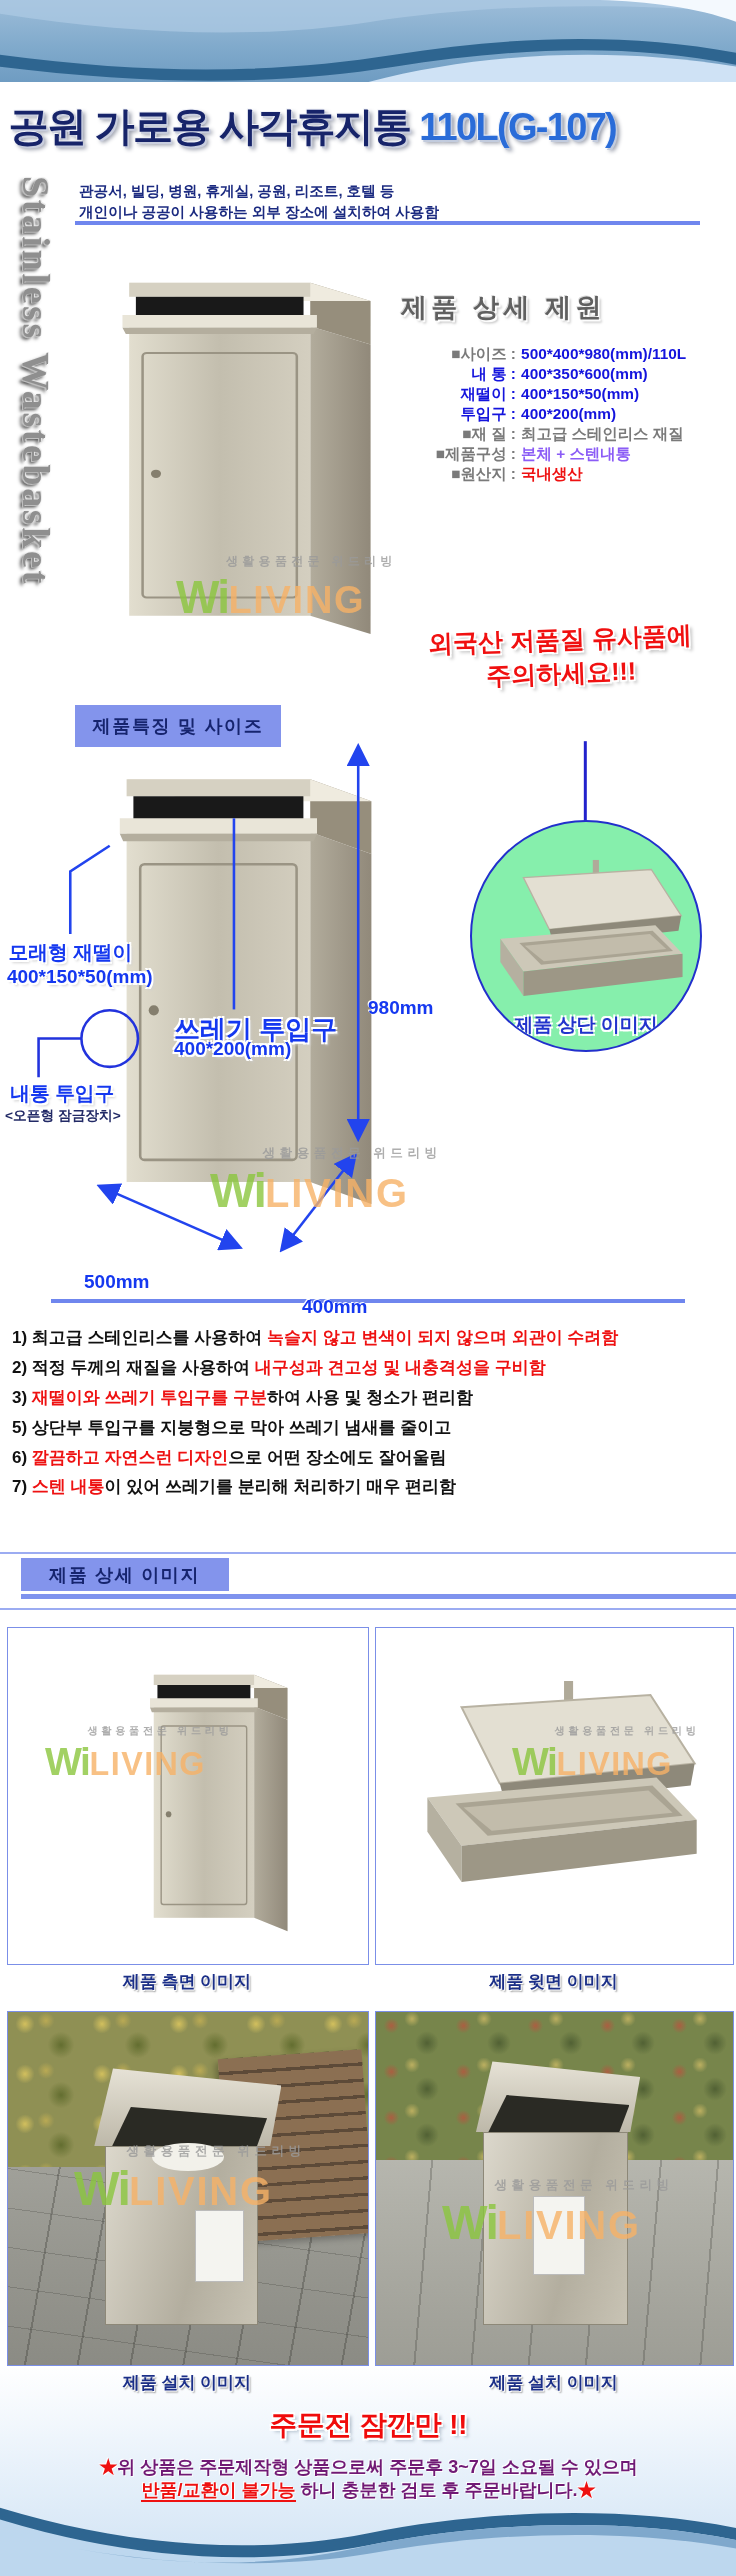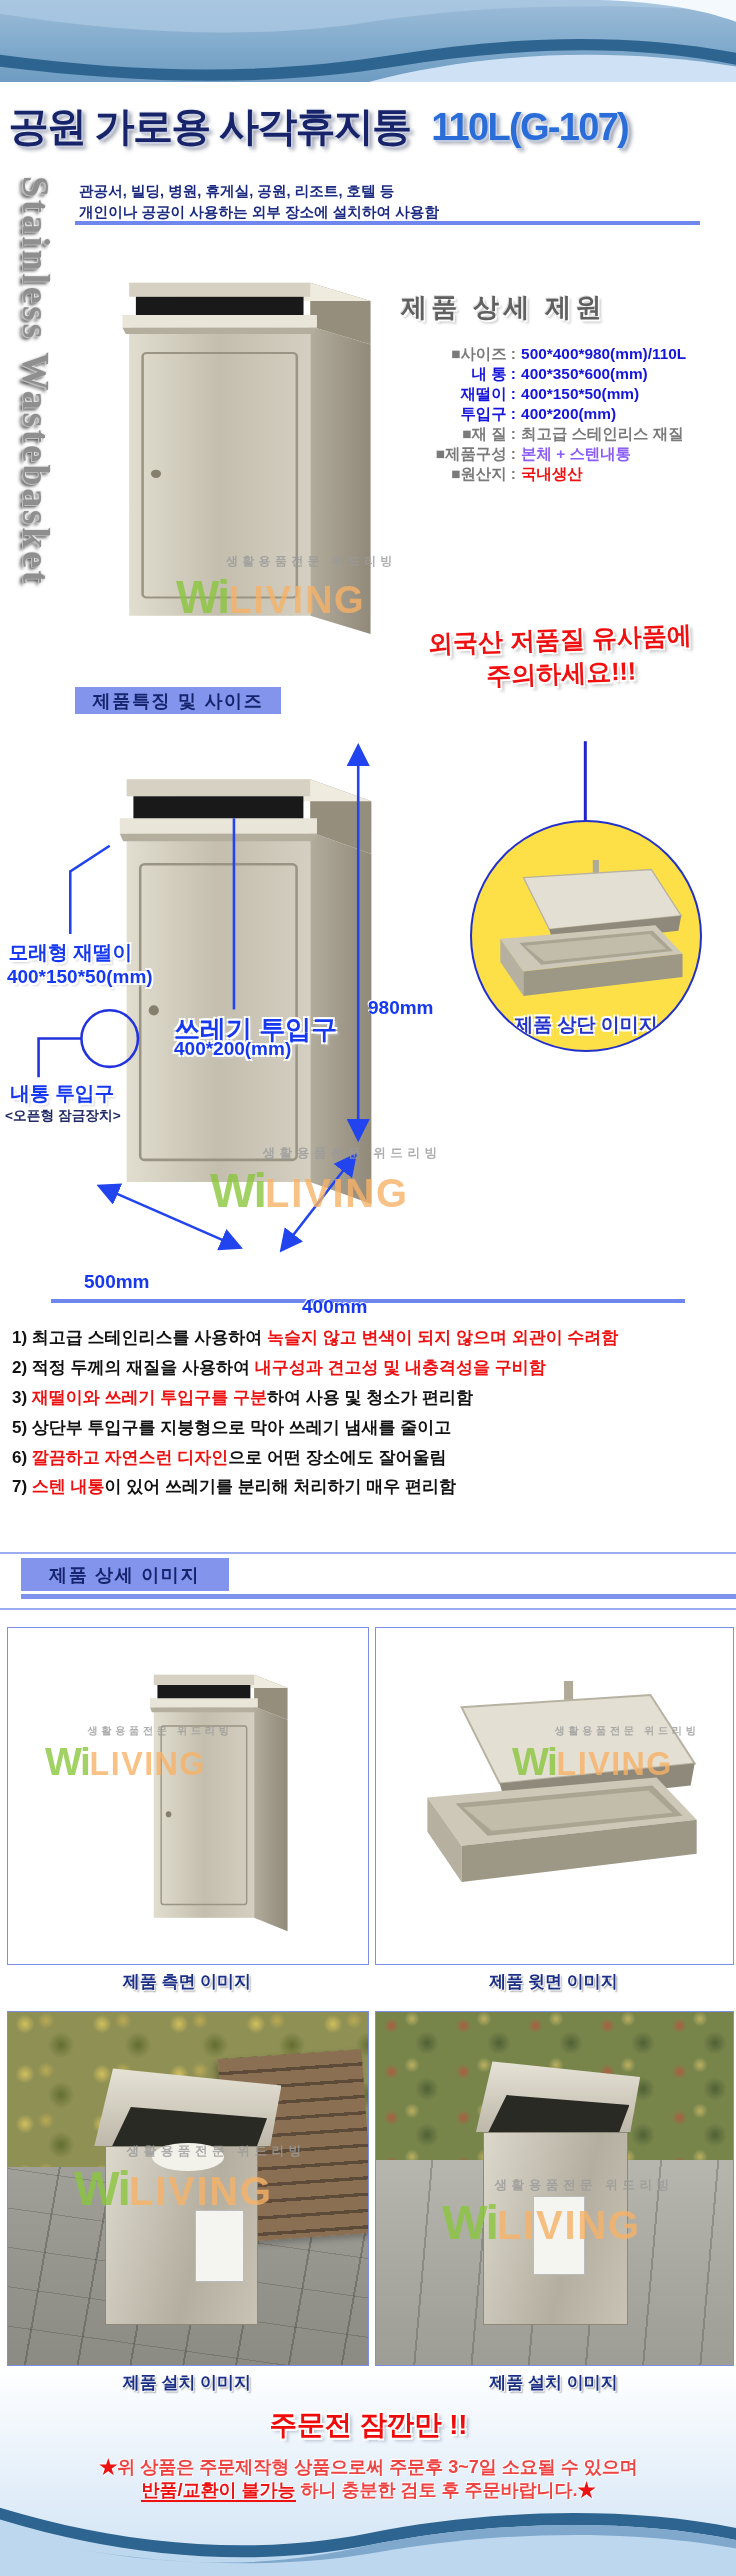--- a/index.html
+++ b/index.html
@@ -9,21 +9,21 @@
 
   
   .wave-top{left:0;top:0;width:737px;height:82px;}
   .wave-bottom{left:0;top:2482px;width:737px;height:94px;z-index:1;}
   .footer-bg{left:0;top:2366px;width:737px;height:210px;z-index:0;
     background:linear-gradient(180deg, rgba(255,255,255,0) 0%, #eef5fc 35%, #cfe2f4 100%);}
 
   
   .page-title{left:8.6px;top:99px;width:724px;font-size:40px;font-weight:bold;letter-spacing:-1.7px;white-space:nowrap;}
   .title-main{color:#17246a;text-shadow:-0.9px -0.9px 0 #f0f2f8, 1.7px 1.7px 0 #c9cede, 3.4px 3.4px 4.3px #8a8f9e;}
-  .title-code{color:#2a6cd8;font-size:38px;text-shadow:-0.9px -0.9px 0 #eef3fb, 1.7px 1.7px 0 #c2cbdd, 3.4px 3.4px 4.3px #8a8f9e;margin-left:12px;}
+  .title-code{color:#2a6cd8;font-size:38px;text-shadow:-0.9px -0.9px 0 #eef3fb, 1.7px 1.7px 0 #c2cbdd, 3.4px 3.4px 4.3px #8a8f9e;}
   .subtitle{left:79px;color:#1b2a80;font-size:14.6px;font-weight:bold;white-space:nowrap;}
   .divider{background:#6f86ee;}
   .vertical-text{left:58px;top:176px;width:591px;transform-origin:0 0;transform:rotate(90deg);
     font-family:"Liberation Serif", serif;font-size:38px;font-weight:bold;letter-spacing:2.6px;color:#8f8f8f;
     text-shadow:-0.9px -0.9px 0.9px #e9e9e9, 0.9px 0.9px 0 #bdbdbd, 2.6px 2.6px 3.4px #555;white-space:nowrap;}
 
   
   .spec-heading{left:401px;top:290px;width:336px;font-size:26px;font-weight:bold;letter-spacing:4.3px;color:#606060;
     text-shadow:1.7px 1.7px 0.9px #ffffff, -0.9px -0.9px 0 #d8d8d8, 2.6px 2.6px 2.6px #bbbbbb;white-space:nowrap;}
   .spec-rows{left:396px;top:344px;width:341px;}
@@ -43,41 +43,41 @@
   .hline-thin{background:#9cacf2;}
 
   
   .overlay-svg{left:0;top:724px;width:737px;height:540px;z-index:4;pointer-events:none;}
   .callout{color:#1538f0;font-weight:bold;z-index:6;white-space:nowrap;
     text-shadow:-1.7px -1.7px 0 #fff, 1.7px -1.7px 0 #fff, -1.7px 1.7px 0 #fff, 1.7px 1.7px 0 #fff, 2.6px 2.6px 2.6px #cfcfcf;}
   .dim-label{color:#1538f0;font-size:19px;font-weight:bold;z-index:6;white-space:nowrap;
     text-shadow:-0.9px -0.9px 0 #fff, 0.9px 0.9px 0 #fff;margin-top:44px;}
   .inner-sub{color:#222a66;font-size:13.7px;font-weight:bold;z-index:6;white-space:nowrap;}
   .inset-circle{left:470px;top:820px;width:228px;height:228px;border:2.6px solid #2230cc;border-radius:50%;
-    background:#fde047;overflow:hidden;z-index:5;}
+    background:#86efac;overflow:hidden;z-index:5;}
   .inset-caption{position:absolute;left:0;bottom:12px;width:100%;text-align:center;color:#2233cc;font-size:19px;font-weight:bold;
     text-shadow:-1.7px -1.7px 0 #fff, 1.7px -1.7px 0 #fff, -1.7px 1.7px 0 #fff, 1.7px 1.7px 0 #fff;}
 
   
   .features{left:12px;top:1326px;width:720px;z-index:3;}
   .feat-line{font-size:17px;font-weight:bold;margin-bottom:6.9px;white-space:nowrap;}
   .feat-indent{padding-left:33px;}
   .fk{color:#111111;} .fr{color:#ee1111;}
 
   
   .img-box{border:1.7px solid #7b8fe8;background:#fff;z-index:2;overflow:hidden;}
   .caption{color:#1b2f88;font-size:17px;font-weight:bold;text-align:center;z-index:5;
     text-shadow:0.9px 0.9px 0 #ffffff, 1.7px 1.7px 1.7px #9a9a9a;}
 
   
   .order-heading{left:0;top:2407px;width:737px;text-align:center;font-size:27.4px;font-weight:bold;color:#f00b0b;z-index:5;
     text-shadow:-1.7px -1.7px 0 #fff, 1.7px -1.7px 0 #fff, -1.7px 1.7px 0 #fff, 1.7px 1.7px 0 #fff, 3.4px 3.4px 3.4px #a8b6c4;}
   .notice{width:737px;left:0;text-align:center;font-size:18px;font-weight:bold;z-index:5;white-space:nowrap;
     text-shadow:-0.9px -0.9px 0 #fff, 0.9px 0.9px 0 #fff;}
-  .ng{color:#ef4444;margin-top:12px;} .nr{color:#ee1111;} .nr-u{color:#ee1111;border-bottom:2.6px solid #ee1111;}
+  .ng{color:#701a75;margin-top:12px;} .nr{color:#ee1111;} .nr-u{color:#ee1111;border-bottom:2.6px solid #ee1111;}
 
   
   .wm{z-index:7;opacity:.8;transform-origin:0 0;white-space:nowrap;}
   .wm-top{font-size:12px;color:#9a9a9a;letter-spacing:4.3px;font-weight:bold;margin-left:50px;}
   .wm-wi{font-size:46px;font-weight:bold;color:#8bc63e;letter-spacing:-1.7px;}
   .wm-living{font-size:38px;font-weight:bold;color:#f7b267;letter-spacing:1.7px;}
 
   
   .photo{position:relative;width:100%;height:100%;}
   .foliage-l{position:absolute;left:0;top:0;width:100%;height:44%;
@@ -217,21 +217,21 @@
         <span class="spec-label lab-gray">■원산지 :</span>
         <span class="val-red">국내생산</span>
       </div>
   </div>
 
   <div class="abs warning">
     <div>외국산 저품질 유사품에</div>
     <div>주의하세요!!!</div>
   </div>
 
-  <div class="abs sec-box" style="left:75px;top:687px;width:206px;height:27px">제품특징 및 사이즈</div>
+  <div class="abs sec-box" style="left:75px;top:705px;width:206px;height:42px">제품특징 및 사이즈</div>
 
   <svg class="abs" style="left:96px;top:730px;width:289px;height:497px" viewBox="0 0 340 585" preserveAspectRatio="none">
       <use href="#bin-sym"></use>
     </svg>
 
   <svg class="abs overlay-svg" viewBox="0 0 860 630">
     <line x1="418" y1="28" x2="418" y2="482" stroke="#2244ee" stroke-width="3" marker-start="url(#ah)" marker-end="url(#ah)"></line>
     <polyline points="128,142 82,172 82,245" fill="none" stroke="#2244ee" stroke-width="3"></polyline>
     <line x1="273" y1="110" x2="273" y2="333" stroke="#2244ee" stroke-width="3"></line>
     <circle cx="128" cy="367" r="33" fill="none" stroke="#2233dd" stroke-width="3"></circle>

